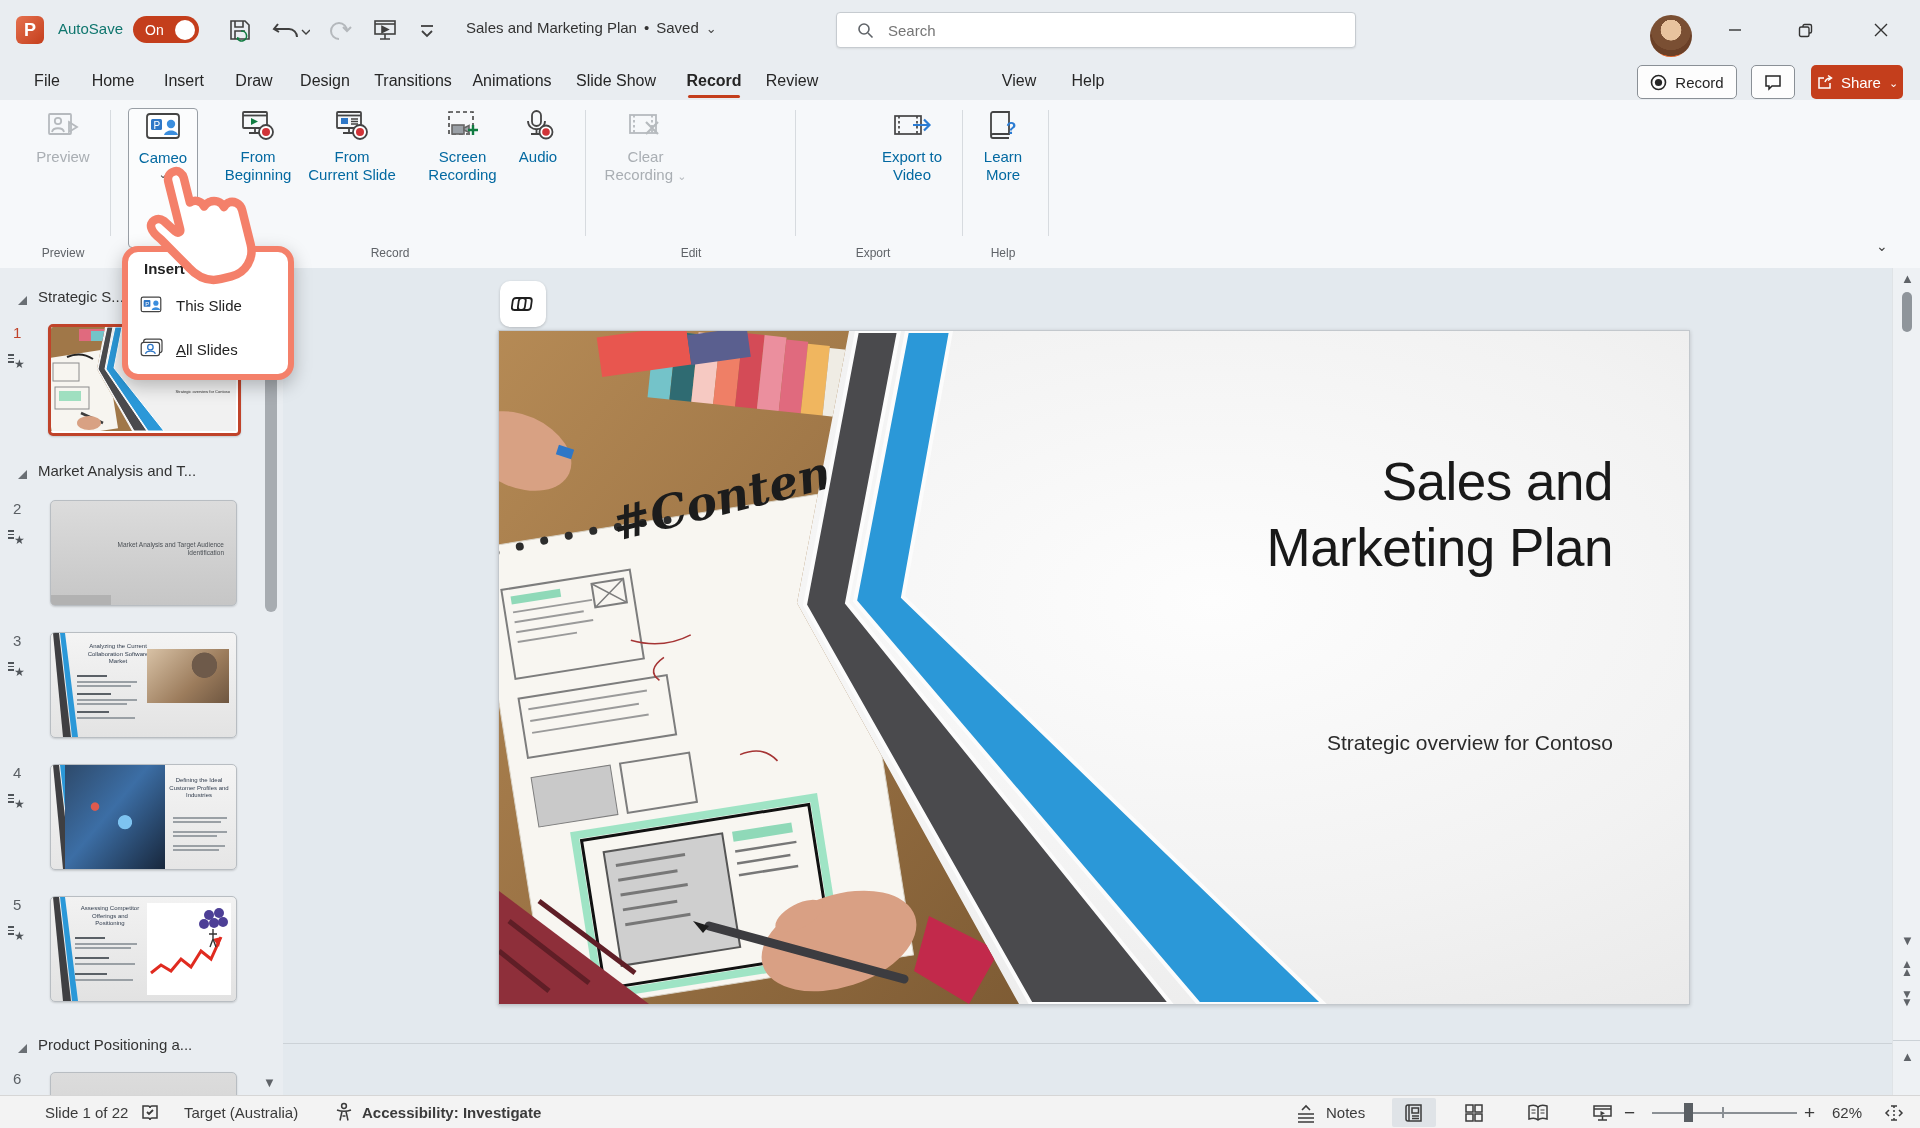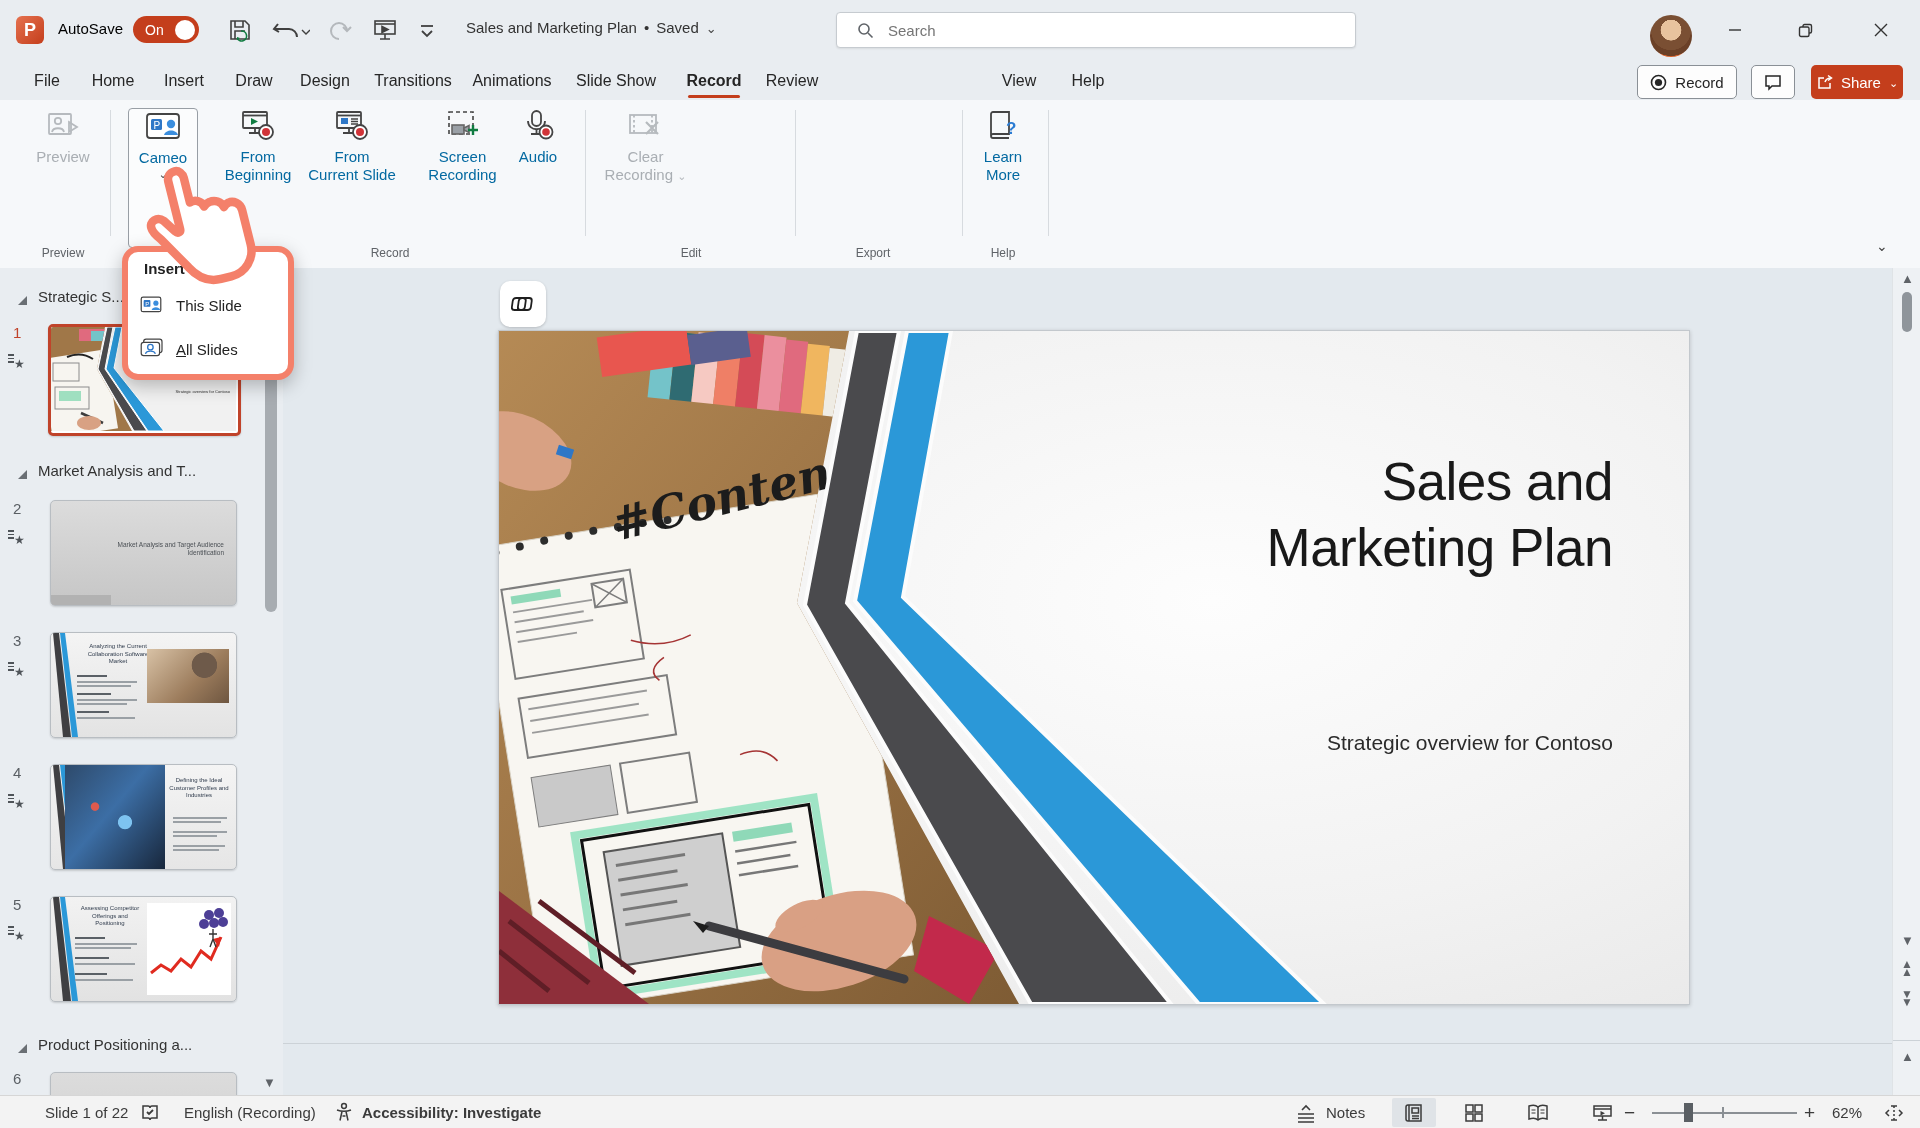--- a/index.html
+++ b/index.html
@@ -6,21 +6,21 @@
   body{width:1920px;height:1128px;overflow:hidden;background:#e3e9ee;
        font-family:"Liberation Sans",sans-serif;-webkit-font-smoothing:antialiased;}
   #app{position:relative;width:1920px;height:1128px;}
   .abs{position:absolute;}
 
   
   .titlebar{left:0;top:0;width:1920px;height:60px;background:#e9edf1;}
   .ppt-logo{left:16px;top:16px;width:28px;height:28px;border-radius:6px;
     background:linear-gradient(135deg,#e5714f,#c43e1c);color:#fff;font-weight:bold;
     font-size:18px;display:flex;align-items:center;justify-content:center;}
-  .autosave-label{left:58px;top:20px;font-size:15px;color:#000000;}
+  .autosave-label{left:58px;top:20px;font-size:15px;color:#0f766e;}
   .toggle{left:133px;top:16px;width:66px;height:27px;background:#c43e1c;border-radius:14px;
     color:#fff;font-size:14px;display:flex;align-items:center;padding-left:12px;box-sizing:border-box;}
   .toggle .knob{position:absolute;right:4px;top:3.5px;width:20px;height:20px;background:#fff;border-radius:50%;}
   .qat-icon{top:18px;width:26px;height:24px;color:#404040;}
   .title-group{left:466px;top:19px;font-size:15px;color:#333;display:flex;gap:7px;align-items:center;white-space:nowrap;}
   .search-box{left:836px;top:12px;width:520px;height:36px;background:#fff;border:1px solid #c6cbd0;
     border-radius:4px;display:flex;align-items:center;padding-left:20px;box-sizing:border-box;box-shadow:0 1px 2px rgba(0,0,0,.08);}
   .search-box input{border:none;outline:none;font-size:15px;color:#555;margin-left:12px;width:420px;
     font-family:"Liberation Sans",sans-serif;background:transparent;}
   .avatar{left:1650px;top:15px;width:42px;height:42px;border-radius:50%;
@@ -283,20 +283,28 @@
           <path d="M8 7 v18 M26 7 v18" stroke-dasharray="2.5 2.5"></path>
         <path d="M20 14 l12 12 M32 14 l-12 12" stroke-width="2.2"></path>
       </svg>
       <div class="lbl"><span>Clear Recording</span> <span class="chev">⌄</span></div>
     </div>
 
     <div class="vdiv" style="left:795px"></div>
     <div class="group-label" style="left:598px;width:186px">Edit</div>
 
 
+    <div class="rbtn" style="left:880px;width:64px">
+      <svg width="42" height="36" viewBox="0 0 42 36" fill="none" stroke="#444" stroke-width="1.7">
+        <rect x="4" y="8" width="26" height="18"></rect>
+          <path d="M8 8 v18 M26 8 v18" stroke-dasharray="2.5 2.5"></path>
+        <path d="M22 17 h16 M33 11.5 l5.5 5.5 -5.5 5.5" stroke="#2b7cd3" stroke-width="2.2"></path>
+      </svg>
+      <div class="lbl">Export to Video</div>
+    </div>
     <div class="vdiv" style="left:962px"></div>
     <div class="group-label" style="left:802px;width:142px">Export</div>
 
     <div class="rbtn" style="left:972px;width:62px">
       <svg width="38" height="36" viewBox="0 0 38 36" fill="none" stroke="#444" stroke-width="1.8">
         <path d="M7 28 V6 a2 2 0 0 1 2 -2 h16 v22 h-16 a2 2 0 0 0 -2 2 a2 2 0 0 0 2 2 h16"></path>
         <text x="22" y="26" font-size="17" font-weight="bold" fill="#2b7cd3" stroke="none" font-family="Liberation Sans">?</text>
       </svg>
       <div class="lbl">Learn More</div>
     </div>
@@ -566,21 +574,21 @@
   </div>
 
   <div class="abs statusbar">
     <div class="sb" style="left:45px">Slide 1 of 22</div>
     <div class="sb" style="left:140px">
       <svg width="20" height="20" viewBox="0 0 20 20" fill="none" stroke="#3b3b3b" stroke-width="1.5">
         <path d="M3 3 h5 a2 2 0 0 1 2 2 a2 2 0 0 1 2 -2 h5 v12 h-5 a2 2 0 0 0 -2 2 a2 2 0 0 0 -2 -2 h-5 z"></path>
         <path d="M7 9 l2 2 4 -4" stroke-width="1.8"></path>
       </svg>
     </div>
-    <div class="sb" style="left:184px">English (Recording)</div>
+    <div class="sb" style="left:184px">Target (Australia)</div>
     <div class="sb" style="left:334px">
       <svg width="20" height="21" viewBox="0 0 20 21" fill="none" stroke="#3b3b3b" stroke-width="1.5">
         <circle cx="10" cy="4" r="2.4"></circle>
           <path d="M3 8 c4.5 1.6 9.5 1.6 14 0"></path>
           <path d="M8 9.5 l-2 9 M12 9.5 l2 9 M8.5 14 h3"></path>
       </svg>
       <span style="font-weight:bold">Accessibility: Investigate</span>
     </div>
 
     <div class="sb" style="left:1296px">

